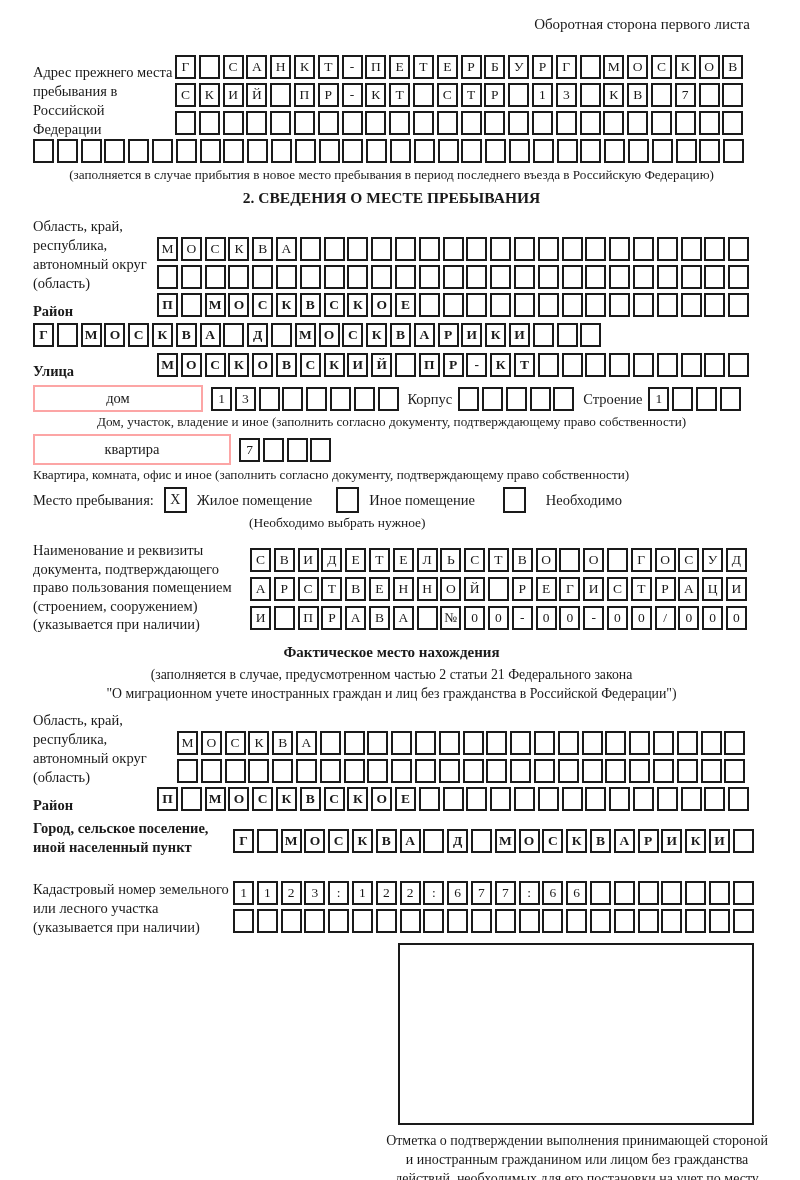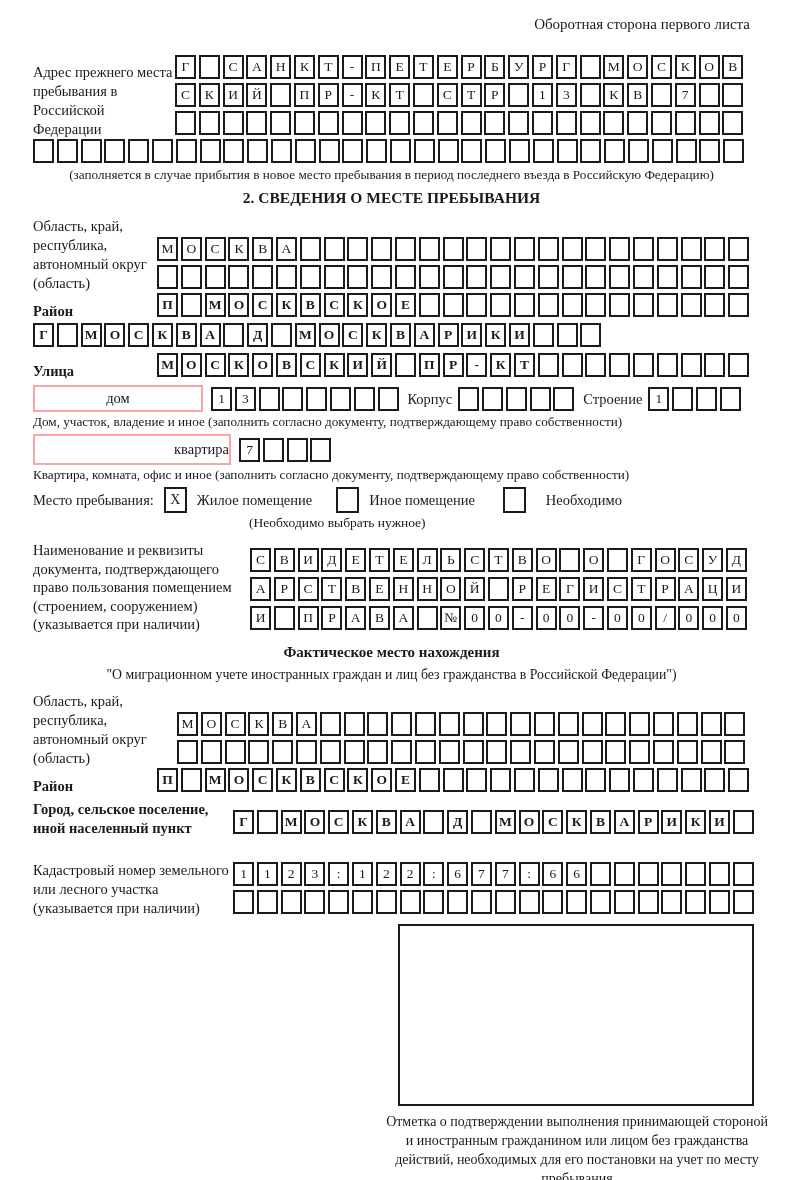--- a/index.html
+++ b/index.html
@@ -27,21 +27,21 @@
   }
   .note{font-size:13.2px;text-align:center;margin:1px 0 4px 0;}
   .h2{font-size:15.5px;font-weight:bold;text-align:center;margin:6px 0 8px 0;}
   .h3{font-size:15px;font-weight:bold;text-align:center;margin:10px 0 6px 0;}
   .subnote{font-size:13.8px;text-align:center;margin:0 0 3px 0;}
   .inline-box{
     border:2px solid #fca5a5;text-align:center;font-size:14.5px;
     flex:0 0 auto;line-height:23px;height:23px;
   }
   .house-box{width:166px;margin-right:8px;}
-  .apt-box{width:194px;height:27px;line-height:27px;margin-right:8px;text-align:right;}
+  .apt-box{width:194px;height:27px;line-height:27px;margin-right:8px;}
   .inline-lbl{font-size:14.5px;line-height:24px;padding:0 6px;flex:0 0 auto;}
   .stay-row{display:flex;align-items:center;margin:4px 0 2px 0;font-size:14.5px;}
   .chk{
     width:19px;height:22px;border:2px solid #1a1a1a;margin:0 10px;
     text-align:center;font-size:14px;line-height:22px;flex:0 0 auto;
   }
   .stay-note{font-size:13.5px;margin:0 0 8px 216px;}
   .stamp-box{
     margin-left:365px;margin-top:6px;
     width:352px;height:178px;border:2px solid #1a1a1a;
@@ -350,21 +350,21 @@
         <div class="cell"></div>
       </div>
     <div class="inline-lbl">Строение</div>
     <div class="cellrow" style="margin-bottom:0;">
         <div class="cell">1</div>
         <div class="cell"></div>
         <div class="cell"></div>
         <div class="cell"></div>
       </div>
   </div>
-  <div class="note" style="text-align:left;">Дом, участок, владение и иное (заполнить согласно документу, подтверждающему право собственности)</div>
+  <div class="note" style="text-align:center;">Дом, участок, владение и иное (заполнить согласно документу, подтверждающему право собственности)</div>
 
   <div class="frow" style="align-items:center;margin:2px 0 2px 0;">
     <div class="inline-box apt-box">квартира</div>
     <div class="cellrow" style="margin-bottom:0;">
         <div class="cell">7</div>
         <div class="cell"></div>
         <div class="cell"></div>
         <div class="cell"></div>
       </div>
   </div>
@@ -450,20 +450,21 @@
           <div class="cell">0</div>
           <div class="cell">/</div>
           <div class="cell">0</div>
           <div class="cell">0</div>
           <div class="cell">0</div>
         </div>
     </div>
   </div>
 
   <div class="h3">Фактическое место нахождения</div>
+  <div class="subnote">(заполняется в случае, предусмотренном частью 2 статьи 21 Федерального закона</div>
   <div class="subnote" style="margin-bottom:7px;">"О миграционном учете иностранных граждан и лиц без гражданства в Российской Федерации")</div>
 
   <div class="frow">
     <div class="flabel w144">Область, край, республика, автономный округ (область)</div>
     <div class="rows">
       <div class="cellrow">
           <div class="cell">М</div>
           <div class="cell">О</div>
           <div class="cell">С</div>
           <div class="cell">К</div>

